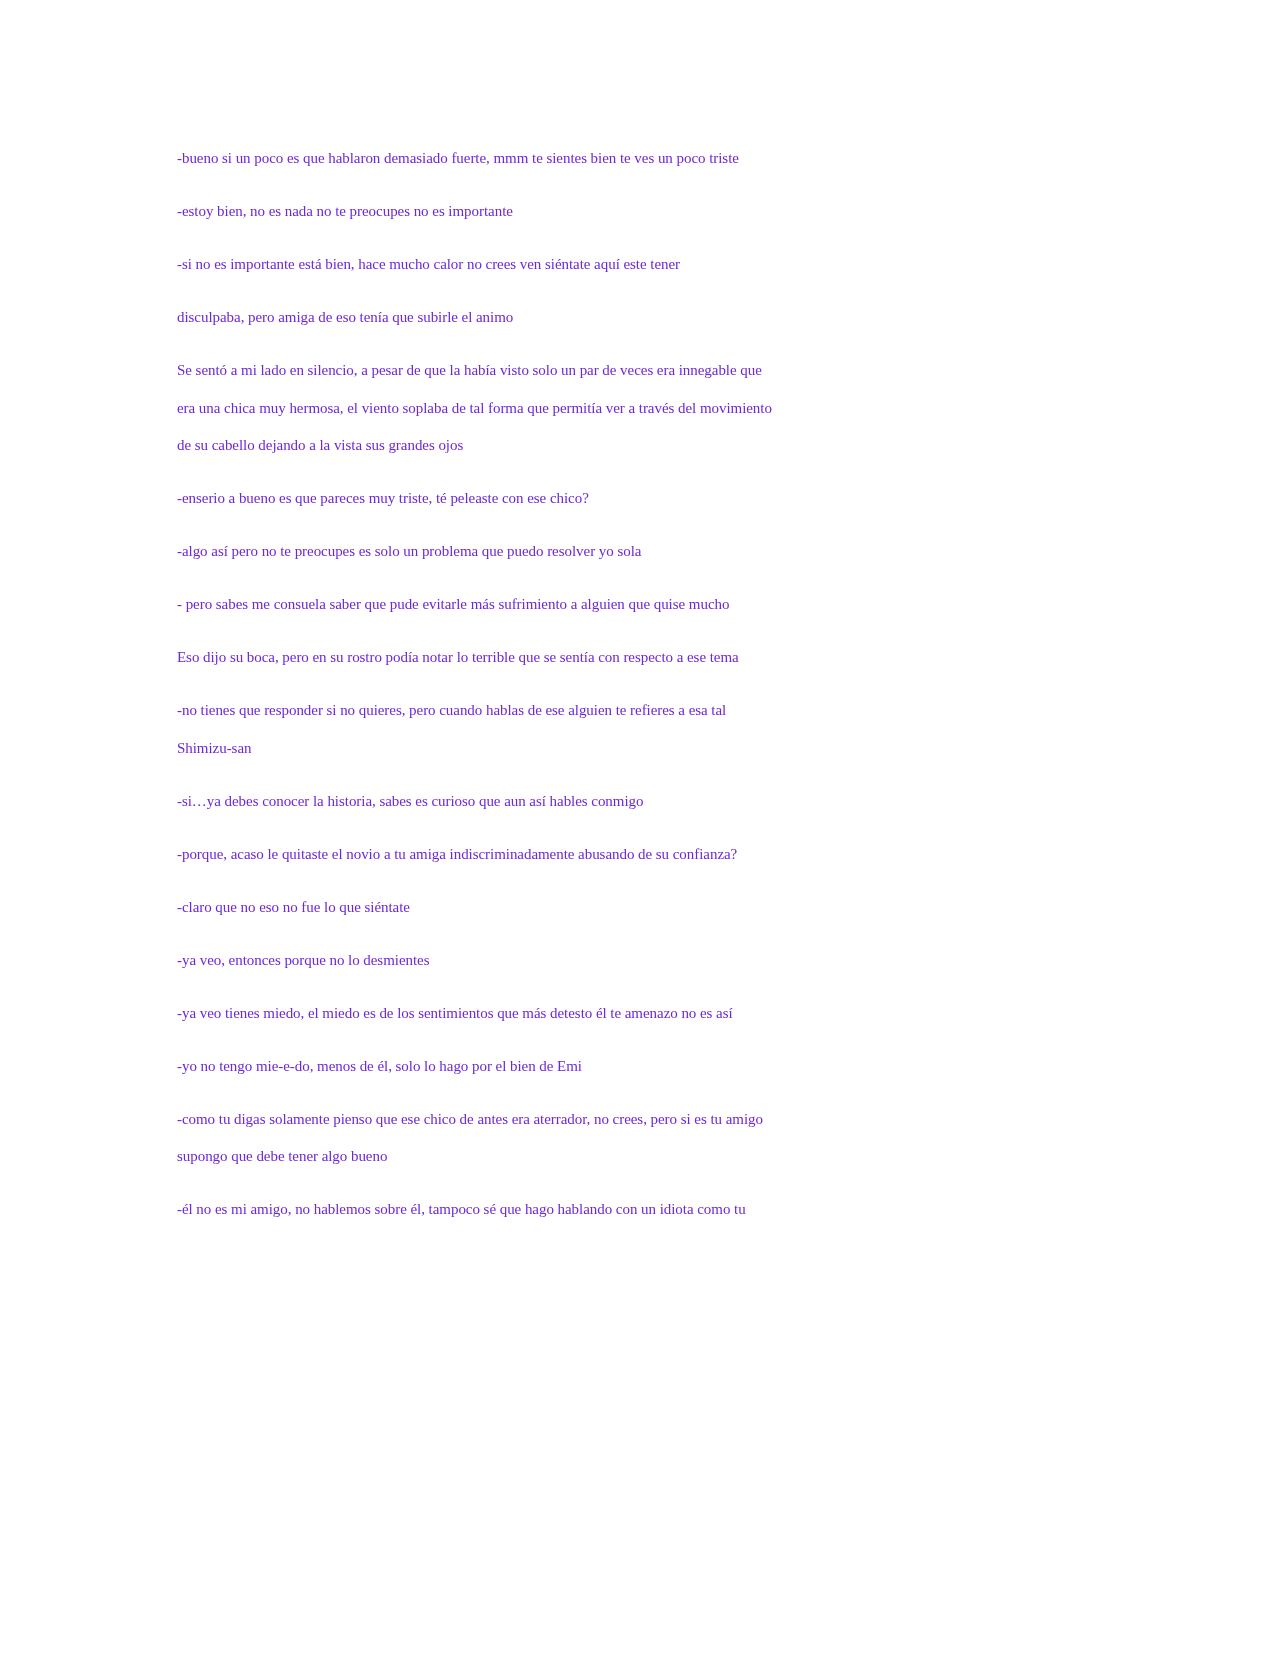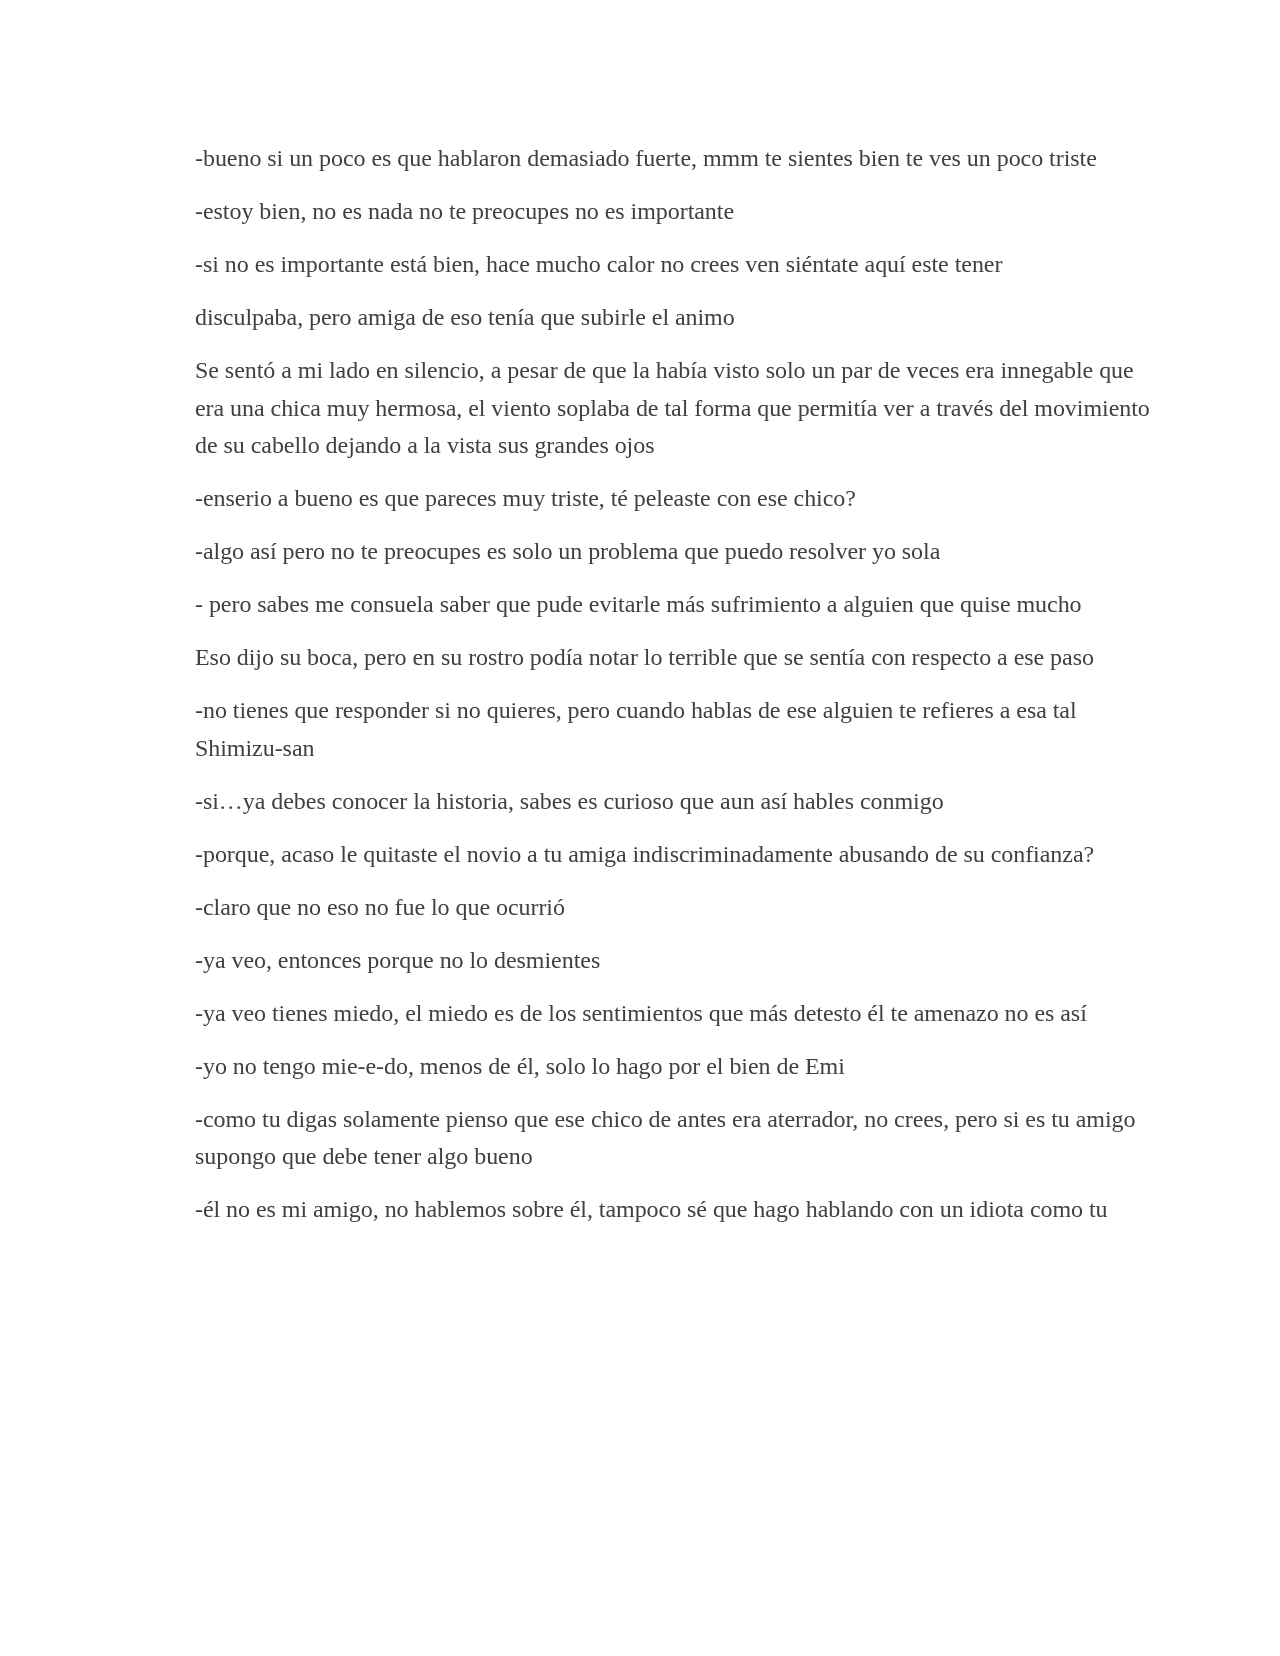--- a/index.html
+++ b/index.html
@@ -16,27 +16,27 @@
   .page {
     position: absolute;
     left: 0;
     top: 0;
     width: 1280px;
     height: 1656px;
     background: #ffffff;
   }
   .content {
     position: absolute;
-    left: 195px;
+    left: 177px;
     top: 140px;
     width: 940px;
     font-family: "Liberation Serif", "DejaVu Serif", serif;
-    font-size: 24px;
+    font-size: 15px;
     line-height: 37.5px;
-    color: #404040;
+    color: #6d28d9;
   }
   .para {
     margin: 0 0 15.5px 0;
     padding: 0;
     white-space: normal;
     letter-spacing: -0.05px;
   }
   .line {
     display: block;
     white-space: nowrap;
@@ -78,38 +78,38 @@
     <p class="para">
       <span class="line">-algo así pero no te preocupes es solo un problema que puedo resolver yo sola</span>
     </p>
 
 
     <p class="para">
       <span class="line">- pero sabes me consuela saber que pude evitarle más sufrimiento a alguien que quise mucho</span>
     </p>
 
     <p class="para">
-      <span class="line">Eso dijo su boca, pero en su rostro podía notar lo terrible que se sentía con respecto a ese paso</span>
+      <span class="line">Eso dijo su boca, pero en su rostro podía notar lo terrible que se sentía con respecto a ese tema</span>
     </p>
 
     <p class="para">
       <span class="line">-no tienes que responder si no quieres, pero cuando hablas de ese alguien te refieres a esa tal</span>
       <span class="line">Shimizu-san</span>
     </p>
 
     <p class="para">
       <span class="line">-si…ya debes conocer la historia, sabes es curioso que aun así hables conmigo</span>
     </p>
 
     <p class="para">
       <span class="line">-porque, acaso le quitaste el novio a tu amiga indiscriminadamente abusando de su confianza?</span>
     </p>
 
     <p class="para">
-      <span class="line">-claro que no eso no fue lo que ocurrió</span>
+      <span class="line">-claro que no eso no fue lo que siéntate</span>
     </p>
 
     <p class="para">
       <span class="line">-ya veo, entonces porque no lo desmientes</span>
     </p>
 
 
     <p class="para">
       <span class="line">-ya veo tienes miedo, el miedo es de los sentimientos que más detesto él te amenazo no es así</span>
     </p>

